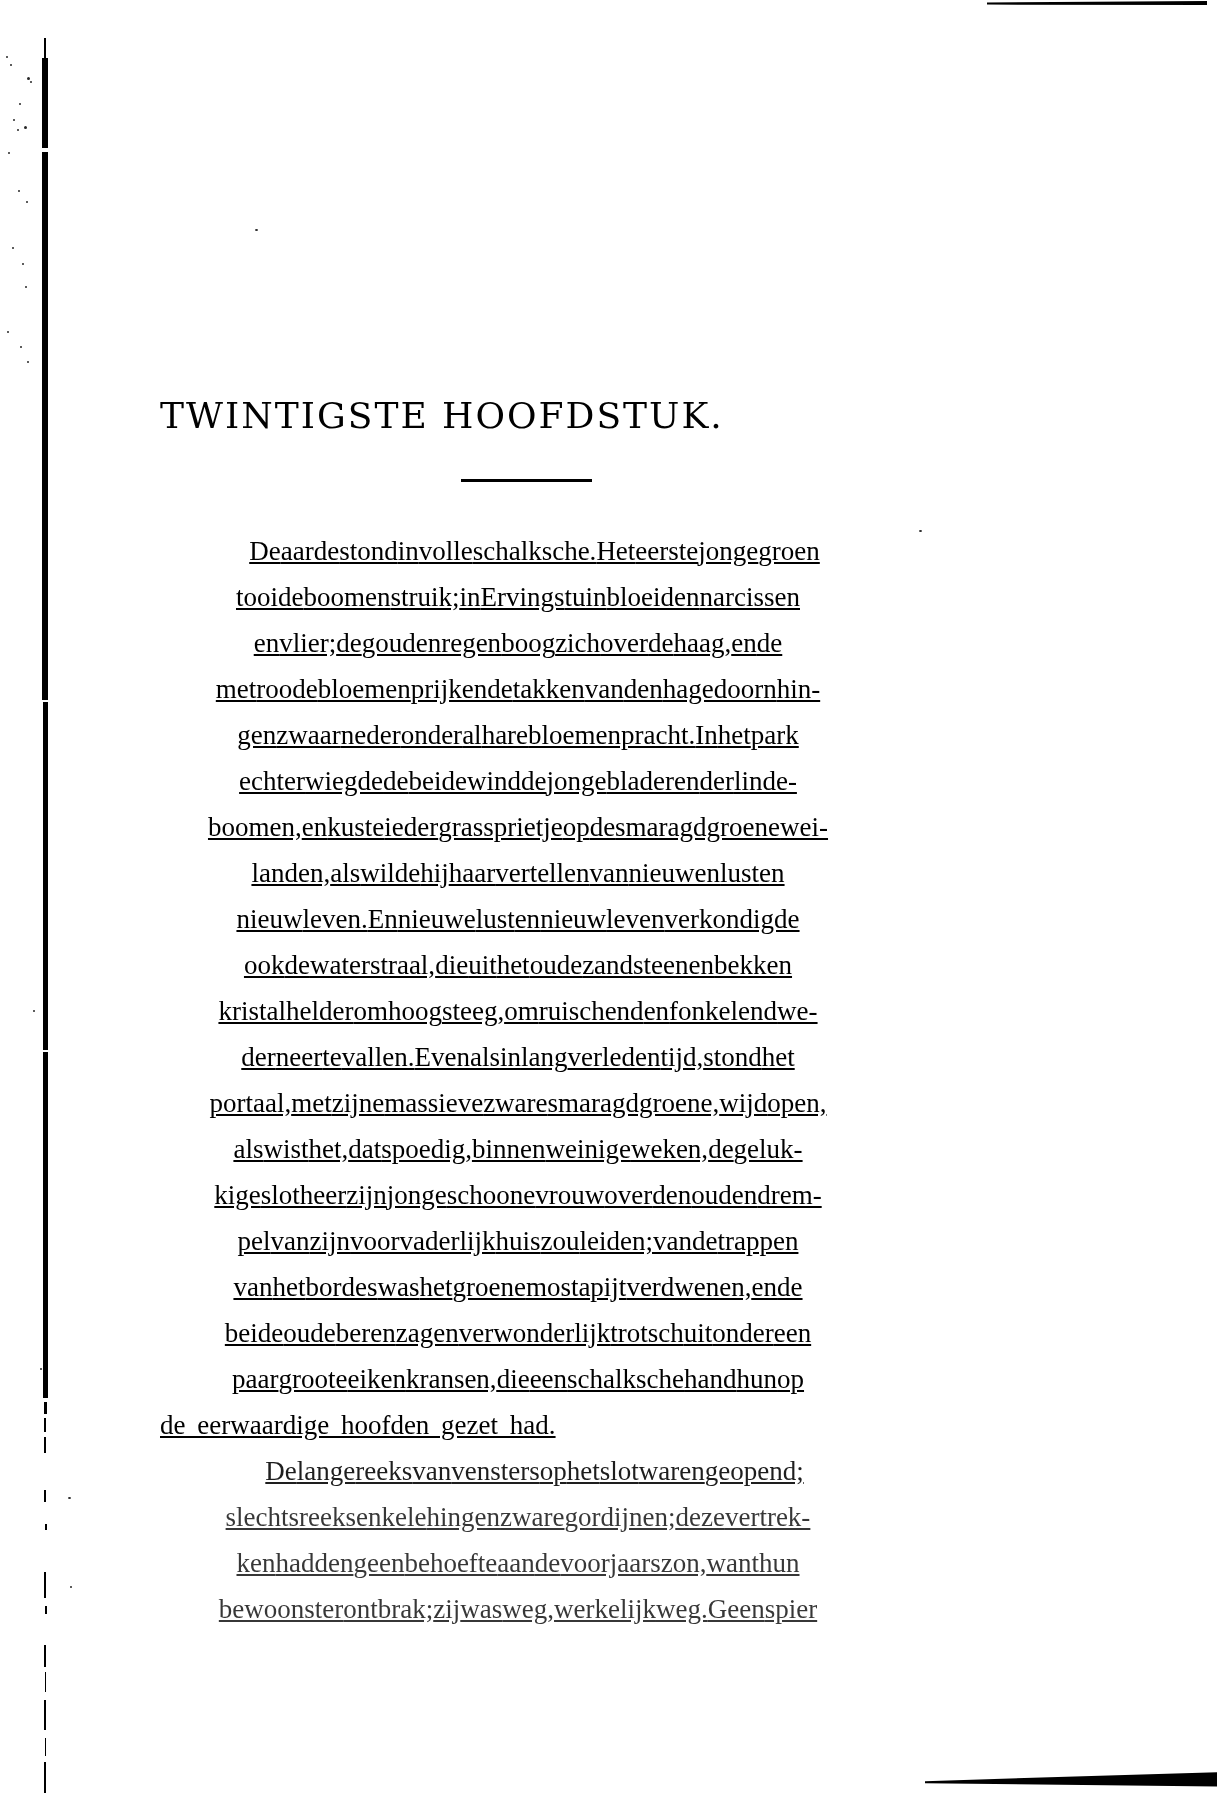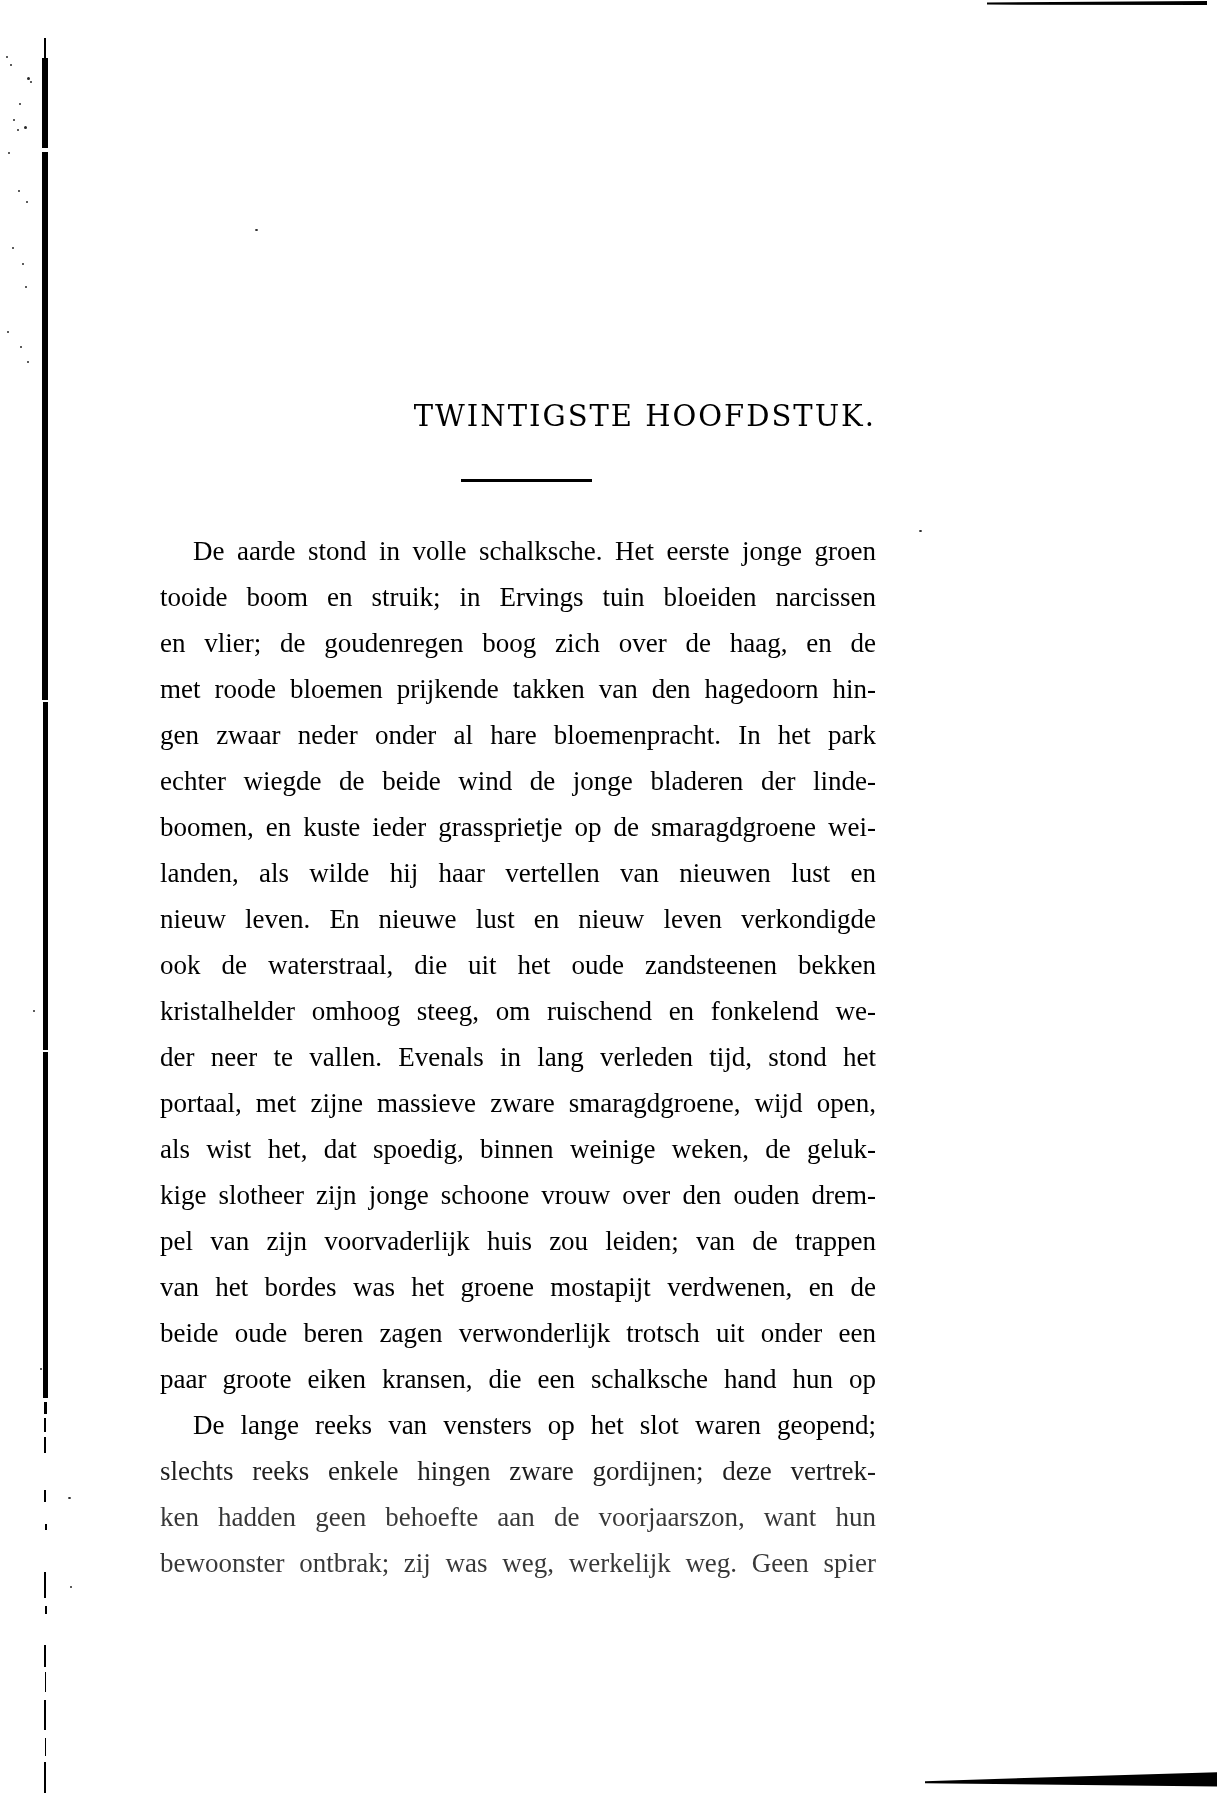--- a/index.html
+++ b/index.html
@@ -4,33 +4,33 @@
 <style>
   html,body { margin:0; padding:0; background:#ffffff; }
   .page {
     position:relative; width:1217px; height:1793px;
     background:#ffffff; overflow:hidden; color:#000;
     font-family:"Liberation Serif", serif;
   }
   
   .title {
     position:absolute; top:396px; left:160px; width:716px; margin:0;
-    text-align:right; font-family:"DejaVu Serif", serif;
-    font-size:29px; font-weight:normal; letter-spacing:2px; line-height:40px;
+    text-align:left; font-family:"DejaVu Serif", serif;
+    font-size:36px; font-weight:normal; letter-spacing:2px; line-height:40px;
   }
   
   .rule {
     position:absolute; top:479px; left:461px; width:131px; height:3px;
     background:#000;
   }
   
   .body { position:absolute; top:528px; left:160px; width:716px; }
   .line {
-    display:flex; justify-content:space-between;
-    height:46px; line-height:46px; font-size:27px; white-space:pre;
+    display:flex; justify-content:center;
+    height:46px; line-height:46px; font-size:27px; white-space:pre;text-decoration:underline;
   }
   .line.indent { padding-left:33px; }
   .line.block { display:block; word-spacing:5px; }
   .line span { flex:0 1 auto; }
   
   .body .line:nth-child(21) { opacity:.88; }
   .body .line:nth-child(n+22) { opacity:.78; }
   
   .seg { position:absolute; background:#000; }
   .speck { position:absolute; background:#000; border-radius:50%; opacity:.85; }
@@ -109,19 +109,20 @@
       <div class="line"><span>ook</span><span>de</span><span>waterstraal,</span><span>die</span><span>uit</span><span>het</span><span>oude</span><span>zandsteenen</span><span>bekken</span></div>
       <div class="line"><span>kristalhelder</span><span>omhoog</span><span>steeg,</span><span>om</span><span>ruischend</span><span>en</span><span>fonkelend</span><span>we-</span></div>
       <div class="line"><span>der</span><span>neer</span><span>te</span><span>vallen.</span><span>Evenals</span><span>in</span><span>lang</span><span>verleden</span><span>tijd,</span><span>stond</span><span>het</span></div>
       <div class="line"><span>portaal,</span><span>met</span><span>zijne</span><span>massieve</span><span>zware</span><span>smaragdgroene,</span><span>wijd</span><span>open,</span></div>
       <div class="line"><span>als</span><span>wist</span><span>het,</span><span>dat</span><span>spoedig,</span><span>binnen</span><span>weinige</span><span>weken,</span><span>de</span><span>geluk-</span></div>
       <div class="line"><span>kige</span><span>slotheer</span><span>zijn</span><span>jonge</span><span>schoone</span><span>vrouw</span><span>over</span><span>den</span><span>ouden</span><span>drem-</span></div>
       <div class="line"><span>pel</span><span>van</span><span>zijn</span><span>voorvaderlijk</span><span>huis</span><span>zou</span><span>leiden;</span><span>van</span><span>de</span><span>trappen</span></div>
       <div class="line"><span>van</span><span>het</span><span>bordes</span><span>was</span><span>het</span><span>groene</span><span>mostapijt</span><span>verdwenen,</span><span>en</span><span>de</span></div>
       <div class="line"><span>beide</span><span>oude</span><span>beren</span><span>zagen</span><span>verwonderlijk</span><span>trotsch</span><span>uit</span><span>onder</span><span>een</span></div>
       <div class="line"><span>paar</span><span>groote</span><span>eiken</span><span>kransen,</span><span>die</span><span>een</span><span>schalksche</span><span>hand</span><span>hun</span><span>op</span></div>
+      <div class="line block">de eerwaardige hoofden gezet had.</div>
       <div class="line indent"><span>De</span><span>lange</span><span>reeks</span><span>van</span><span>vensters</span><span>op</span><span>het</span><span>slot</span><span>waren</span><span>geopend;</span></div>
       <div class="line"><span>slechts</span><span>reeks</span><span>enkele</span><span>hingen</span><span>zware</span><span>gordijnen;</span><span>deze</span><span>vertrek-</span></div>
       <div class="line"><span>ken</span><span>hadden</span><span>geen</span><span>behoefte</span><span>aan</span><span>de</span><span>voorjaarszon,</span><span>want</span><span>hun</span></div>
       <div class="line"><span>bewoonster</span><span>ontbrak;</span><span>zij</span><span>was</span><span>weg,</span><span>werkelijk</span><span>weg.</span><span>Geen</span><span>spier</span></div>
     </div>
 
 </div>
 
 </body></html>

